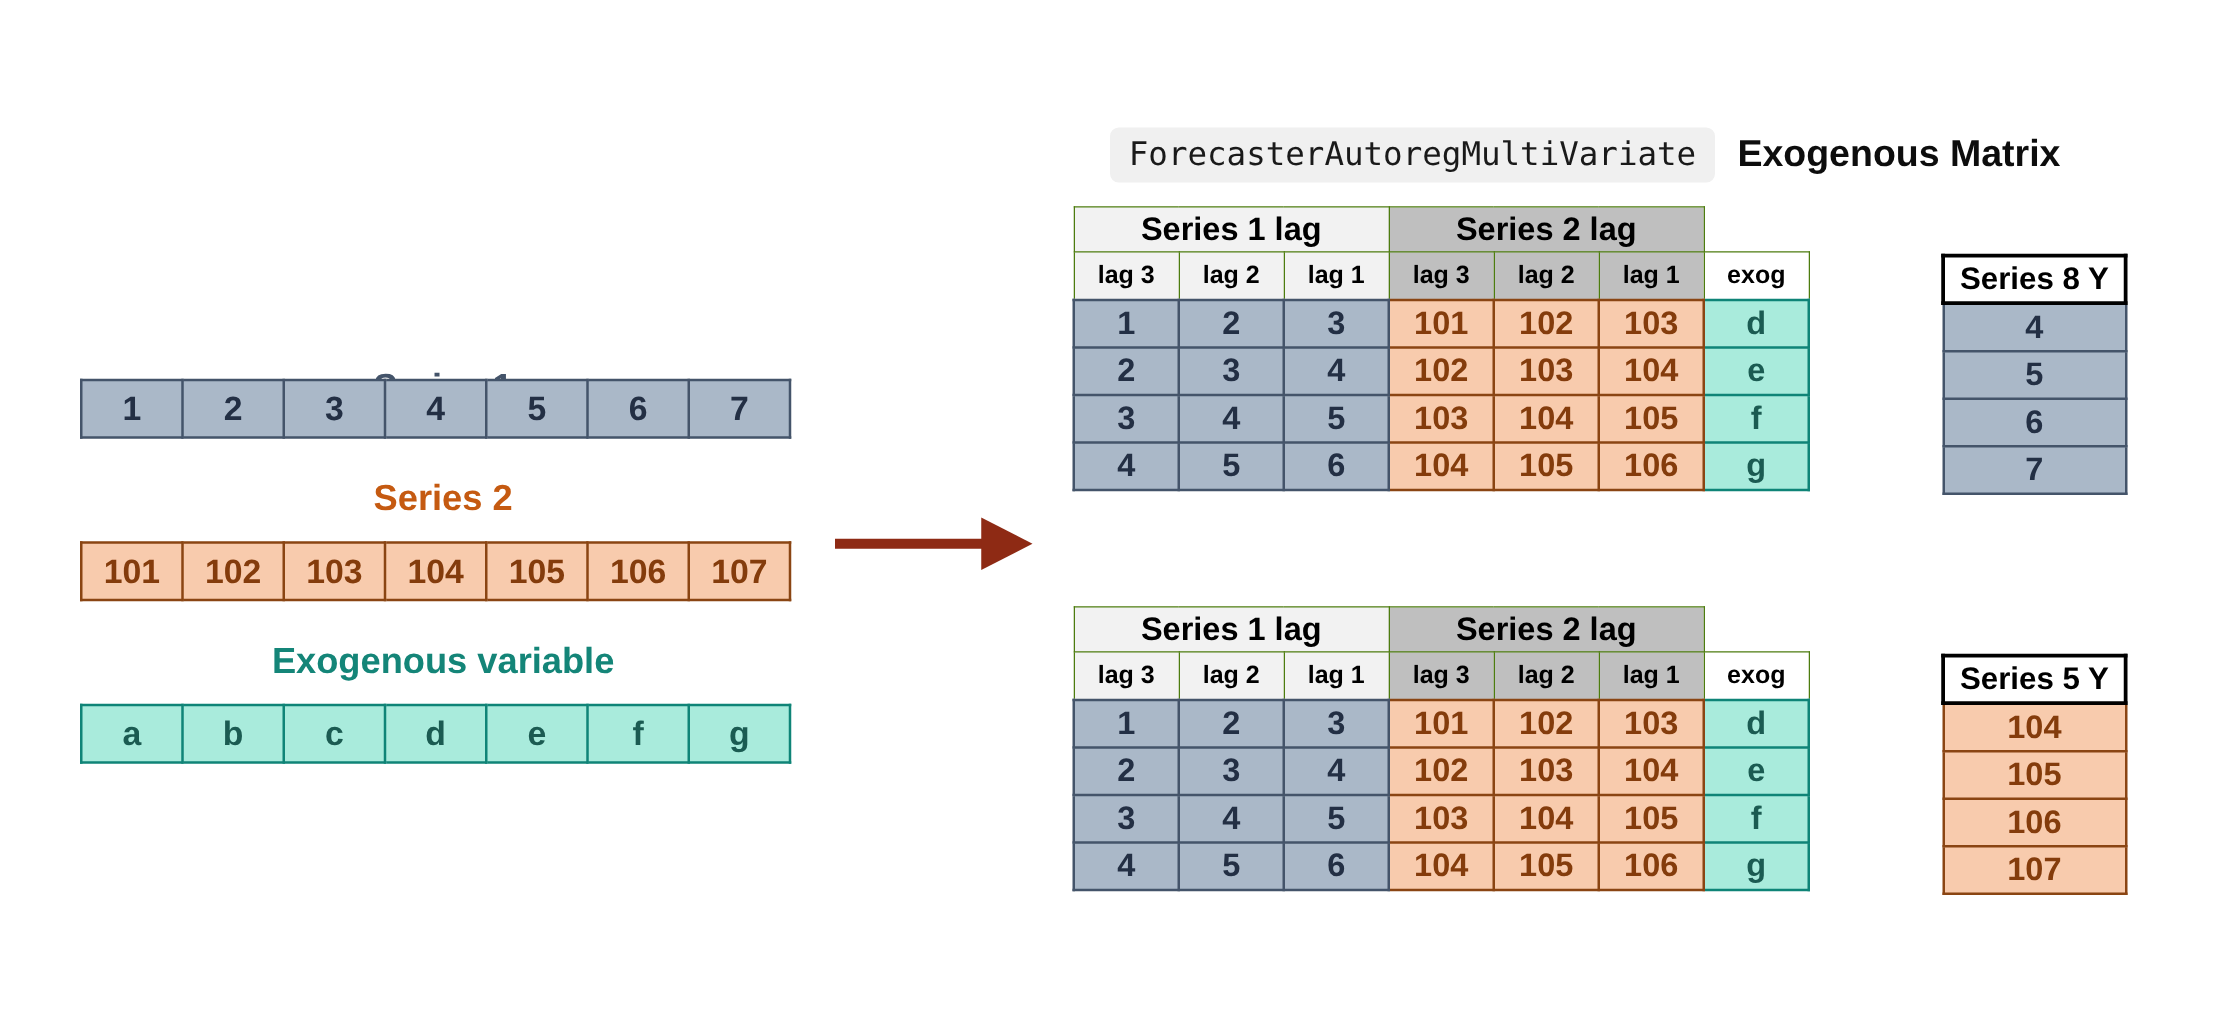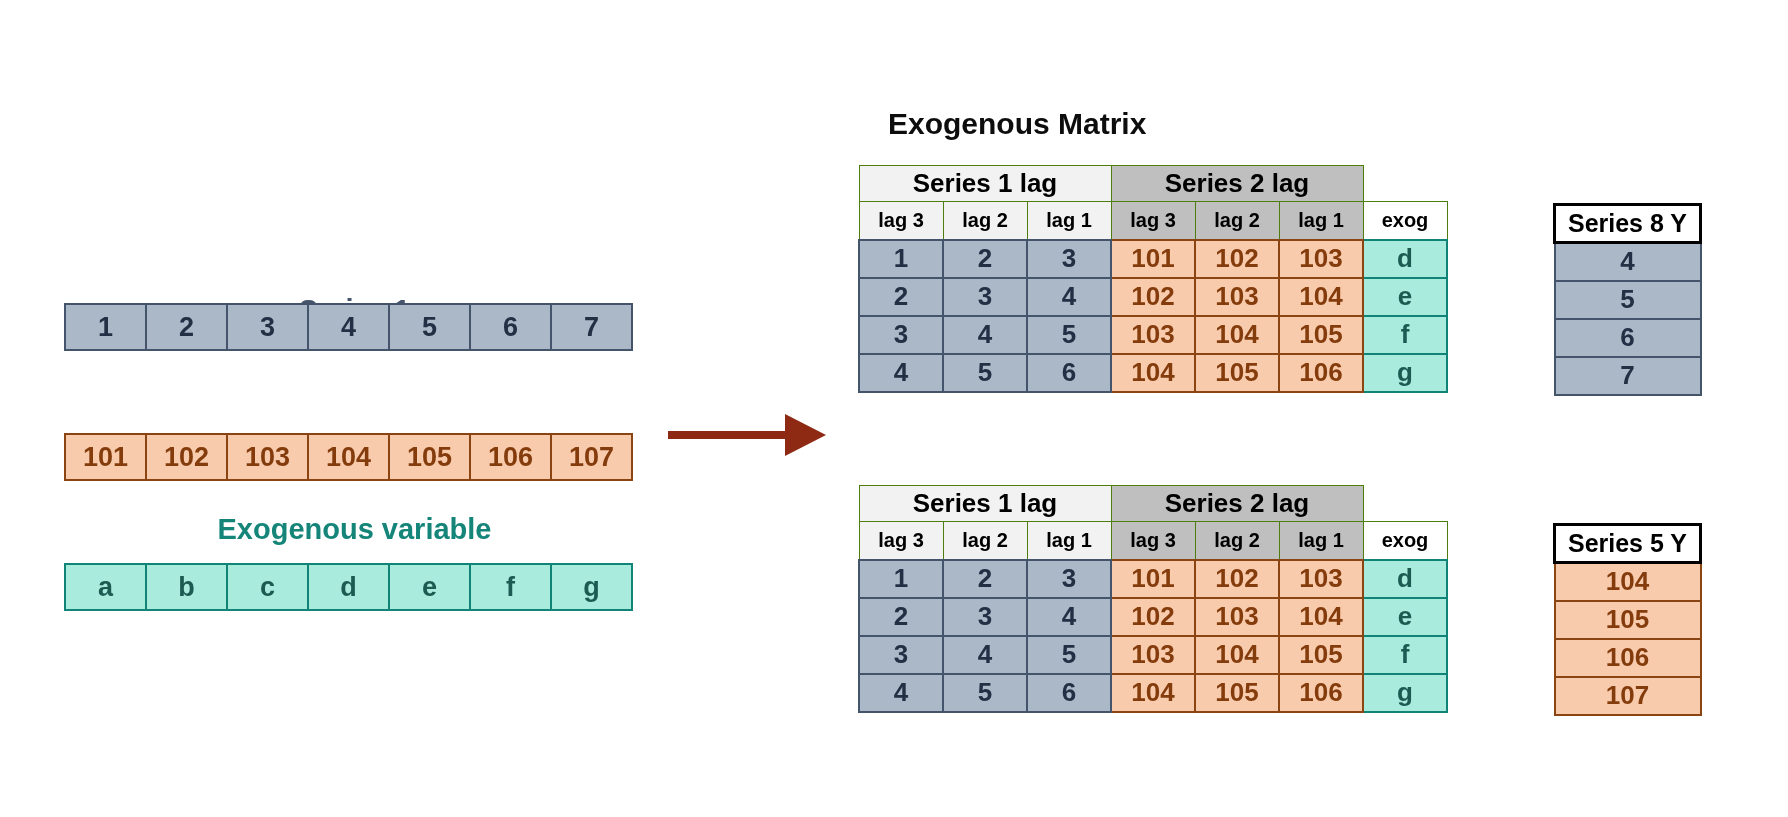--- a/index.html
+++ b/index.html
@@ -65,20 +65,21 @@
       <td>2</td>
       <td>3</td>
       <td>4</td>
       <td>5</td>
       <td>6</td>
       <td>7</td>
     </tr>
       </tbody>
   </table>
 
+  <div class="input-title title-s2" style="left:64px; top:383px;">Series 2</div>
   <table class="row-table orange-row" style="left:64px; top:433px;">
     <tbody>
         <tr>
       <td>101</td>
       <td>102</td>
       <td>103</td>
       <td>104</td>
       <td>105</td>
       <td>106</td>
       <td>107</td>
@@ -100,20 +101,21 @@
     </tr>
       </tbody>
   </table>
 
   <svg class="arrow-svg" width="170" height="50" viewBox="0 0 170 50">
     <line x1="8" y1="25" x2="128" y2="25" stroke="#8e2a14" stroke-width="8"></line>
     <polygon points="125,4 166,25 125,46" fill="#8e2a14"></polygon>
   </svg>
 
   <div class="heading">
+    <span class="code-chip">ForecasterAutoregMultiVariate</span>
     <span class="heading-title">Exogenous Matrix</span>
   </div>
 
   <table class="matrix" style="left:858px; top:165px;">
     <thead>
       <tr class="group">
         <th class="light" colspan="3">Series 1 lag</th>
         <th class="dark" colspan="3">Series 2 lag</th>
         <th class="spacer"></th>
       </tr>

